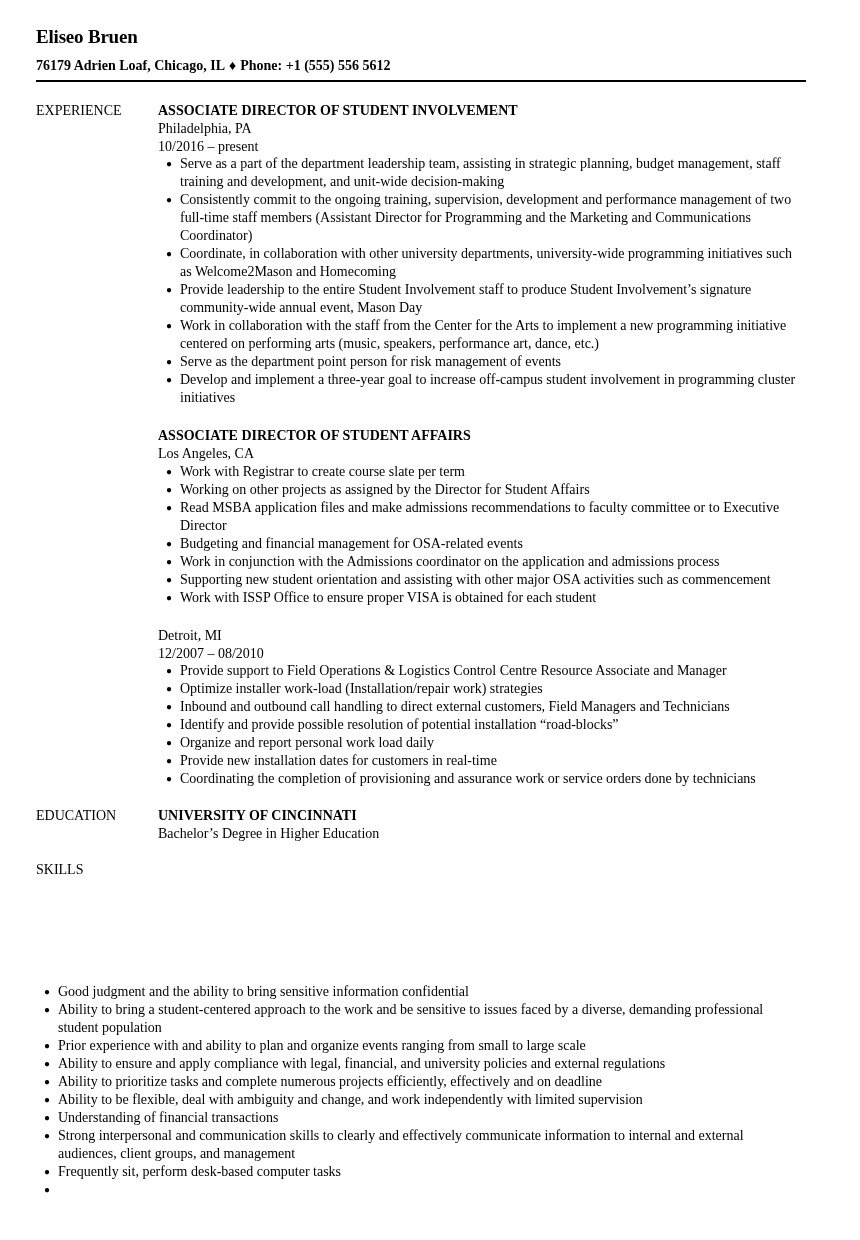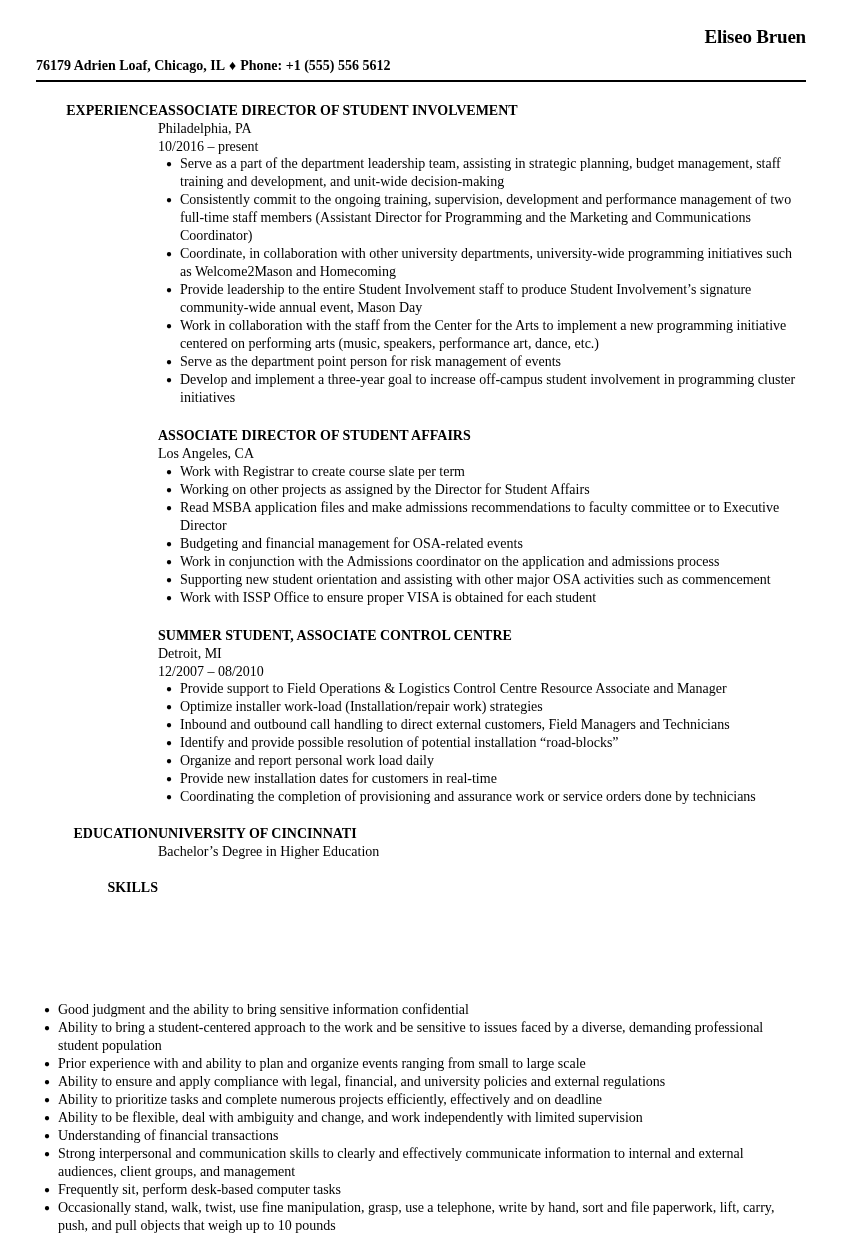--- a/index.html
+++ b/index.html
@@ -3,33 +3,33 @@
 <meta charset="utf-8">
 <style>
   html, body { margin: 0; padding: 0; background: #ffffff; }
   body {
     width: 860px; height: 1240px; overflow: hidden; position: relative;
     font-family: "Liberation Serif", "DejaVu Serif", serif;
     color: #000000;
   }
   .page { position: absolute; left: 36px; top: 0; width: 770px; }
   .name {
-    text-align: right; font-weight: bold; font-size: 19px;
+    text-align: left; font-weight: bold; font-size: 19px;
     margin-top: 26px; line-height: 22px; letter-spacing: -0.2px;
   }
   .contact {
     text-align: left; font-weight: bold; font-size: 14px;
     margin-top: 9px; line-height: 17px;
   }
   .contact .sep { display: inline-block; margin: 0 4px; }
   .rule { height: 2px; background: #000; margin-top: 6px; }
   .section { display: flex; }
   .sec-label {
-    width: 122px; flex: 0 0 122px; font-weight: bold; font-size: 14px;
-    line-height: 18px; letter-spacing: 0px; text-align: right;
+    width: 122px; flex: 0 0 122px; font-weight: normal; font-size: 14px;
+    line-height: 18px; letter-spacing: 0px;
   }
   .sec-body { flex: 1 1 auto; }
   .job-title, .school { font-weight: bold; font-size: 14px; line-height: 18px; }
   .job-loc, .degree { font-weight: normal; font-size: 14px; line-height: 18px; }
   .job-dates { font-size: 14px; line-height: 17px; }
   ul.bullets { list-style: none; margin: 0; padding: 0; }
   ul.bullets li {
     position: relative; padding-left: 22px; font-size: 14px; line-height: 18px;
     padding-right: 4px;
   }
@@ -76,21 +76,20 @@
             <li><span class="dot">●</span><span>Work with Registrar to create course slate per term</span></li>
             <li><span class="dot">●</span><span>Working on other projects as assigned by the Director for Student Affairs</span></li>
             <li><span class="dot">●</span><span>Read MSBA application files and make admissions recommendations to faculty committee or to Executive Director</span></li>
             <li><span class="dot">●</span><span>Budgeting and financial management for OSA-related events</span></li>
             <li><span class="dot">●</span><span>Work in conjunction with the Admissions coordinator on the application and admissions process</span></li>
             <li><span class="dot">●</span><span>Supporting new student orientation and assisting with other major OSA activities such as commencement</span></li>
             <li><span class="dot">●</span><span>Work with ISSP Office to ensure proper VISA is obtained for each student</span></li>
           </ul>
         </div>
         <div class="job">
-          <div class="job-title">SUMMER STUDENT, ASSOCIATE CONTROL CENTRE</div>
           <div class="job-loc">Detroit, MI</div>
           <div class="job-dates">12/2007 – 08/2010</div>
           <ul class="bullets">
             <li><span class="dot">●</span><span>Provide support to Field Operations &amp; Logistics Control Centre Resource Associate and Manager</span></li>
             <li><span class="dot">●</span><span>Optimize installer work-load (Installation/repair work) strategies</span></li>
             <li><span class="dot">●</span><span>Inbound and outbound call handling to direct external customers, Field Managers and Technicians</span></li>
             <li><span class="dot">●</span><span>Identify and provide possible resolution of potential installation “road-blocks”</span></li>
             <li><span class="dot">●</span><span>Organize and report personal work load daily</span></li>
             <li><span class="dot">●</span><span>Provide new installation dates for customers in real-time</span></li>
             <li><span class="dot">●</span><span>Coordinating the completion of provisioning and assurance work or service orders done by technicians</span></li>
@@ -113,17 +112,17 @@
       <ul class="bullets" id="skills-list">
           <li><span class="dot">●</span><span>Good judgment and the ability to bring sensitive information confidential</span></li>
           <li><span class="dot">●</span><span>Ability to bring a student-centered approach to the work and be sensitive to issues faced by a diverse, demanding professional student population</span></li>
           <li><span class="dot">●</span><span>Prior experience with and ability to plan and organize events ranging from small to large scale</span></li>
           <li><span class="dot">●</span><span>Ability to ensure and apply compliance with legal, financial, and university policies and external regulations</span></li>
           <li><span class="dot">●</span><span>Ability to prioritize tasks and complete numerous projects efficiently, effectively and on deadline</span></li>
           <li><span class="dot">●</span><span>Ability to be flexible, deal with ambiguity and change, and work independently with limited supervision</span></li>
           <li><span class="dot">●</span><span>Understanding of financial transactions</span></li>
           <li><span class="dot">●</span><span>Strong interpersonal and communication skills to clearly and effectively communicate information to internal and external audiences, client groups, and management</span></li>
           <li><span class="dot">●</span><span>Frequently sit, perform desk-based computer tasks</span></li>
-          <li><span class="dot">●</span><span>Occasionally stand, walk, twist, use fine manipulation, grasp, use a telephone, write by hand, sort and file paperwork, lift, carry, push, and pull objects that weigh up to 10 pounds</span></li>
+          <li><span class="dot">●</span></li>
         </ul>
     </div>
   </div>
 </div>
 
 </body></html>

